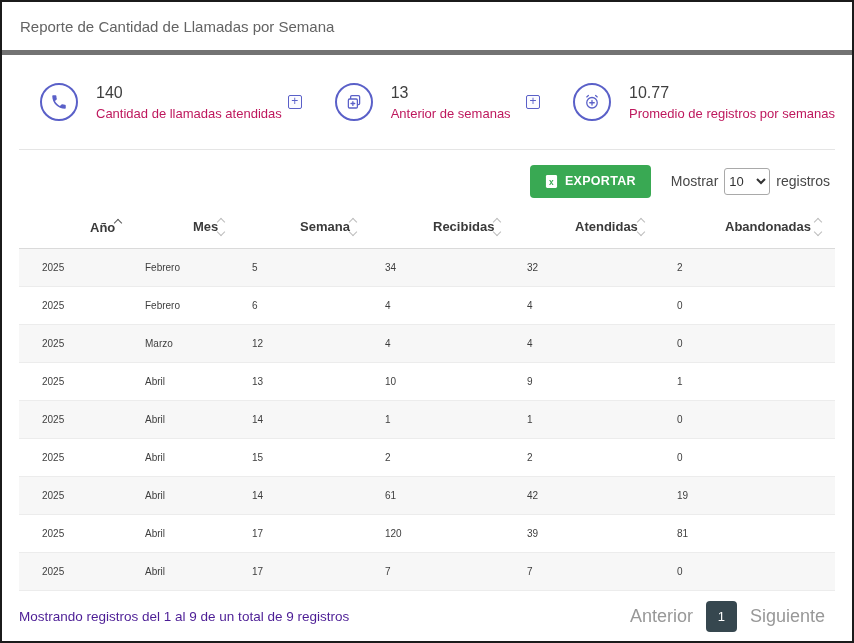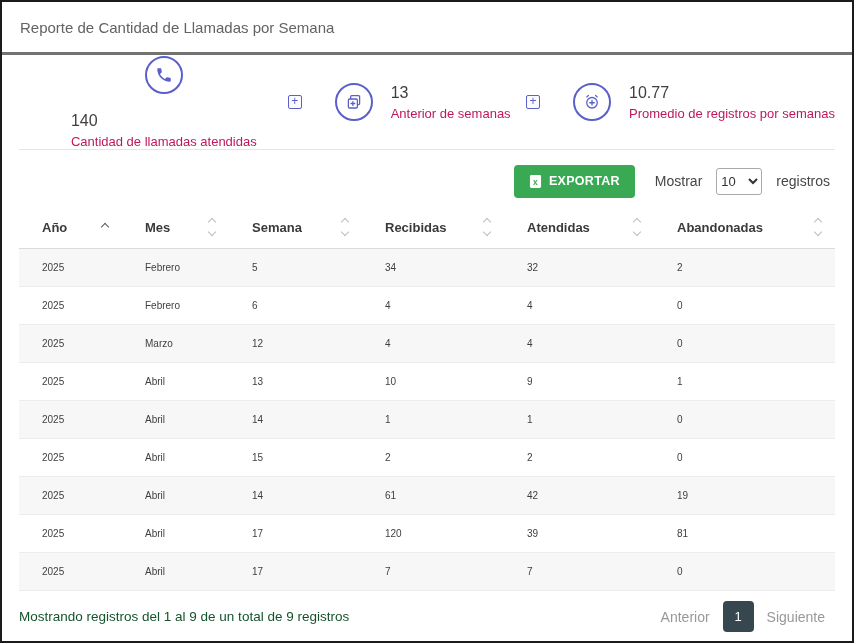--- a/index.html
+++ b/index.html
@@ -17,35 +17,35 @@
     flex-direction: column;
     overflow: hidden;
   }
 
   
   .titlebar {
     flex: 0 0 53px;
     display: flex;
     align-items: center;
     padding: 12px 18px;
-    border-bottom: 3px solid #737373;
+    border-bottom: 5px solid #737373;
   }
   .page-title { font-size: 15px; color: #636363; }
 
   
   .stats {
     flex: 0 0 95px;
     display: flex;
     align-items: center;
     margin: 0 17px;
     padding-left: 21px;
     border-bottom: 1px solid #e5e5e5;
   }
   .stat-card { display: flex; align-items: center; gap: 18px; }
-  .card-1 { width: 251px; flex-direction: column; }
+  .card-1 { width: 251px; }
   .card-2 { width: 194px; }
   .card-2, .card-3 { margin-left: 33px; }
   .stat-circle {
     width: 38px; height: 38px;
     border: 2px solid #5a60c8;
     border-radius: 50%;
     display: flex; align-items: center; justify-content: center;
     flex: 0 0 auto;
   }
   .stat-circle svg { display: block; }
@@ -80,21 +80,21 @@
     border-radius: 4px;
     height: 33px;
     padding: 0 15px;
     font-family: inherit;
     font-size: 12.5px;
     font-weight: bold;
     letter-spacing: .3px;
     cursor: pointer;
     margin-right: 20px;
   }
-  .show-group { display: flex; align-items: center; gap: 14px; }
+  .show-group { display: flex; align-items: center; gap: 6px; }
   .show-label { font-size: 14px; color: #474747; }
   .page-size {
     width: 46px; height: 27px;
     font-family: inherit;
     font-size: 13px; color: #333;
     border: 1px solid #a9a9a9;
     border-radius: 3px;
     background: #fff;
   }
 
@@ -107,21 +107,21 @@
   }
   th {
     padding: 13px 14px 13px 23px;
     border-bottom: 1px solid #dadada;
     font-size: 13px;
     font-weight: bold;
     color: #3a3a3a;
     text-align: left;
     cursor: pointer;
   }
-  .th-inner { display: flex; align-items: center; justify-content: space-between; }
+  .th-inner { display: flex; align-items: flex-start; justify-content: space-between; margin-left: 48px; }
   td {
     padding: 12px 8px 12px 23px;
     border-bottom: 1px solid #ececec;
     font-size: 10px;
     color: #3e3e3e;
     height: 38px;
   }
   tr.striped td { background: #f7f7f7; }
 
   .sort-group { display: flex; flex-direction: column; gap: 4px; align-items: center; }
@@ -135,23 +135,23 @@
   .chev.down { transform: rotate(45deg); }
   .chev.active { border-color: #5a5a5a; }
 
   
   .table-footer {
     display: flex;
     justify-content: space-between;
     align-items: center;
     padding: 10px 27px 0 17px;
   }
-  .footer-info { font-size: 13.5px; color: #14532d; }
+  .footer-info { font-size: 13.5px; color: #4c1d95; }
   .pagination { display: flex; align-items: center; gap: 13px; }
-  .page-link { font-size: 14px; color: #989898; cursor: pointer; }
+  .page-link { font-size: 18px; color: #989898; cursor: pointer; }
   .page-current {
     width: 31px; height: 31px;
     background: #36474f;
     color: #fff;
     border-radius: 4px;
     display: flex; align-items: center; justify-content: center;
     font-size: 13px;
     cursor: pointer;
   }
 </style>

